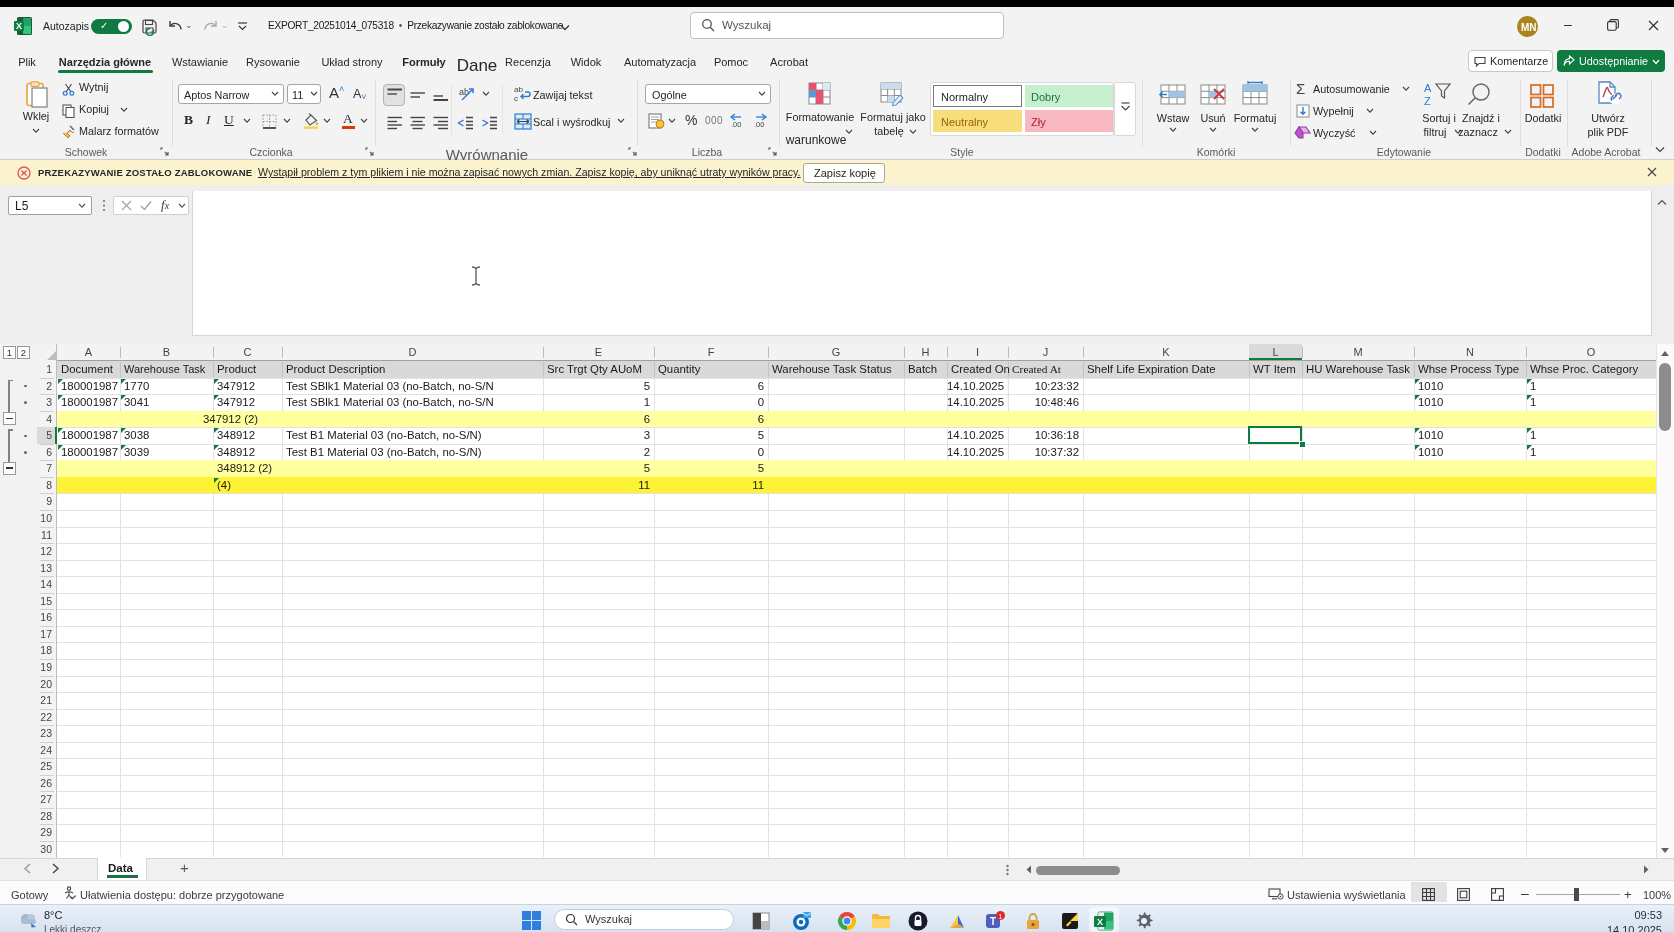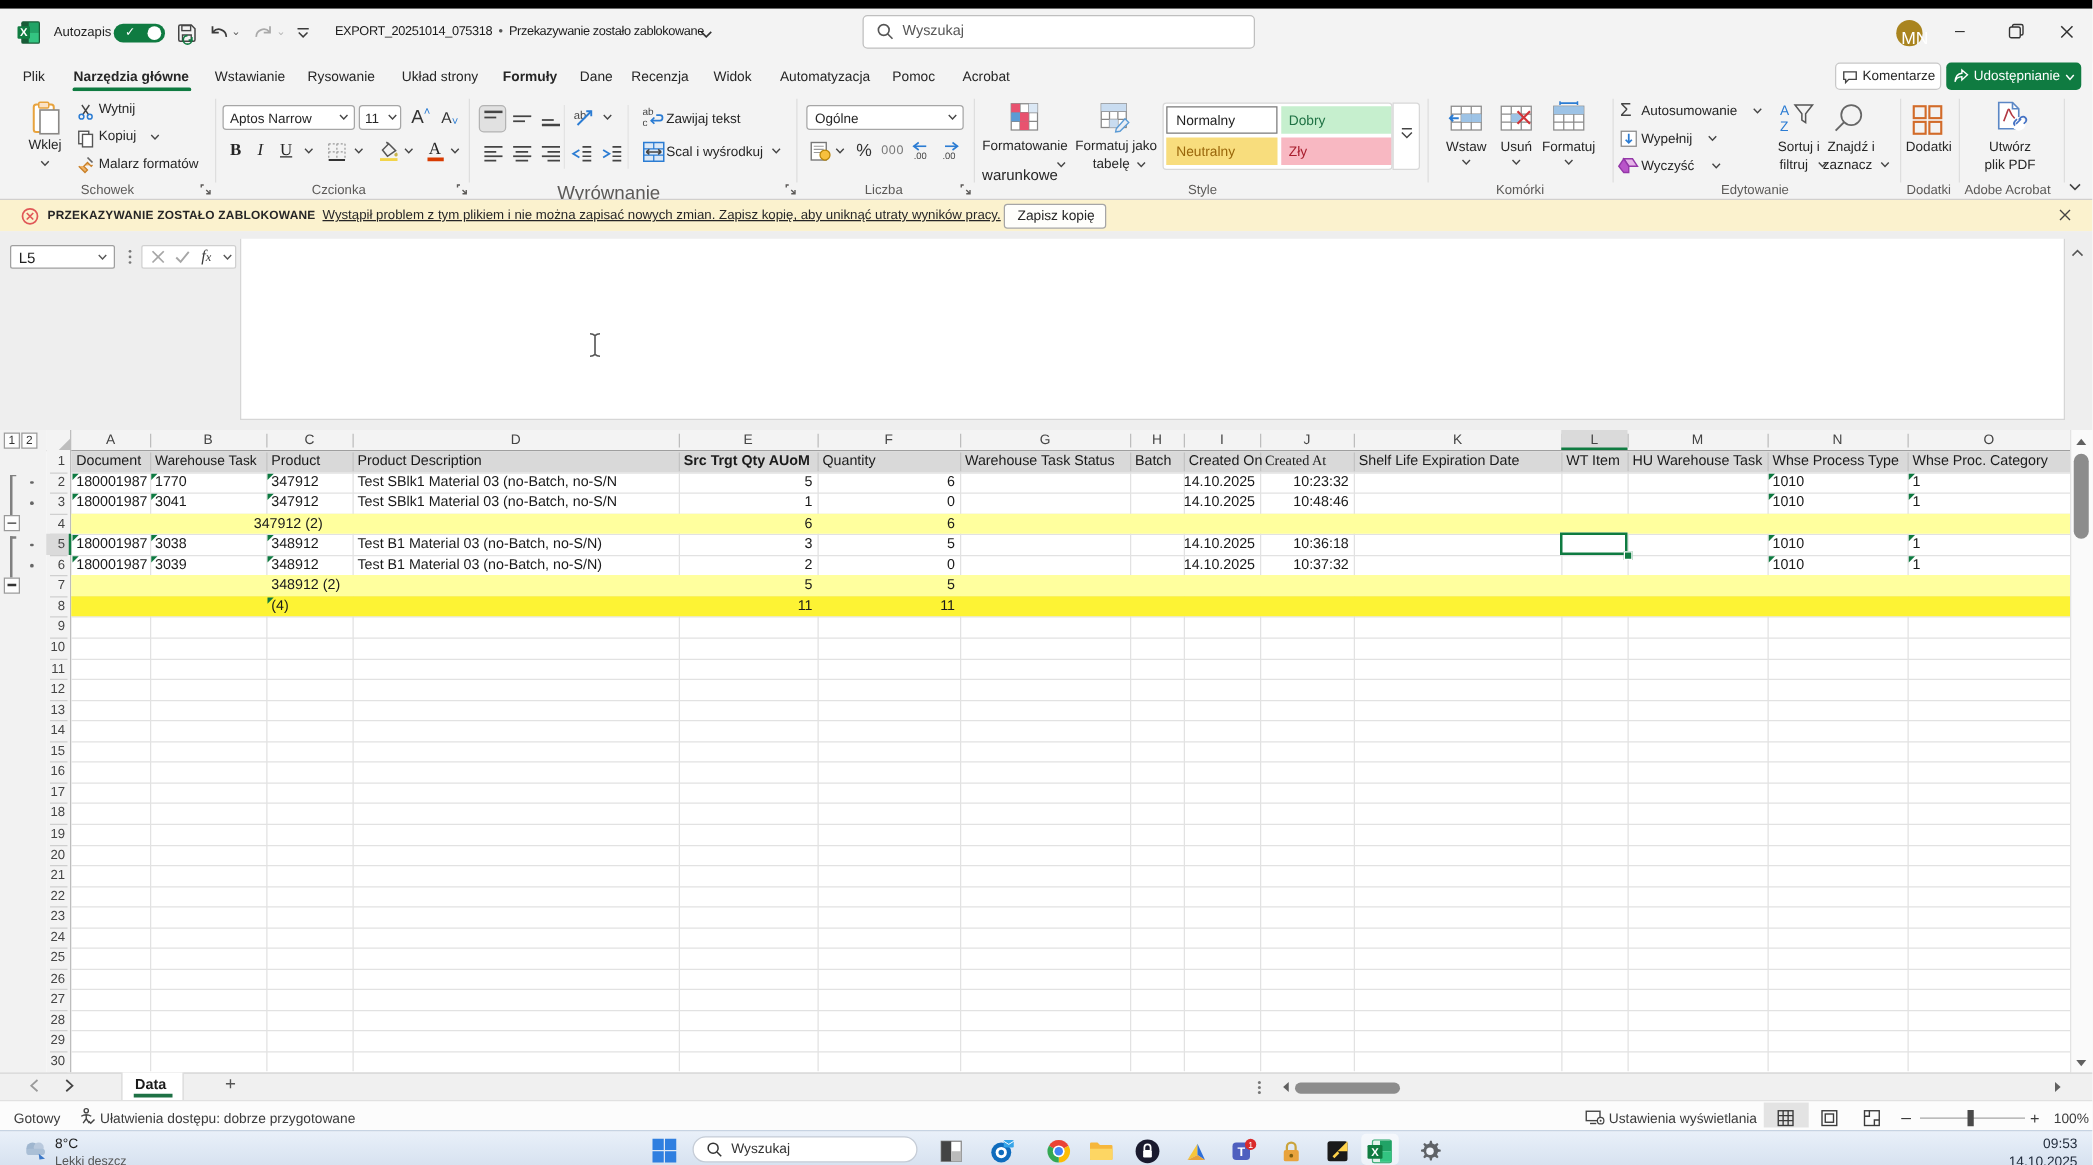--- a/index.html
+++ b/index.html
@@ -46,36 +46,36 @@
 <svg class="ab" style="left:560px;top:24px" width="10" height="8" viewBox="0 0 10 8">
 <path d="M1 1.5 L5 5.5 L9 1.5" fill="none" stroke="#333" stroke-width="1.3"></path>
   </svg>
 <div class="ab" style="left:690px;top:12px;width:314px;height:27px;background:#fff;border:1px solid #bfbfbf;border-radius:4px;box-sizing:border-box"></div>
 <svg class="ab" style="left:701px;top:18px" width="14" height="14" viewBox="0 0 14 14">
 <circle cx="6" cy="6" r="4.3" fill="none" stroke="#555" stroke-width="1.3"></circle>
 <path d="M9.2 9.2 L13 13" stroke="#555" stroke-width="1.3"></path>
   </svg>
 <div class="tx" style="left:722px;top:19px;font-size:11.5px;color:#555">Wyszukaj</div>
 <div class="ab" style="left:1517px;top:16px;width:21px;height:21px;border-radius:11px;background:#a9841f"></div>
-<div class="tx" style="left:1521px;top:22px;font-size:14px;font-weight:normal;color:#fff">MN</div>
+<div class="tx" style="left:1521px;top:22px;font-size:10px;font-weight:bold;color:#fff">MN</div>
 <div class="tx" style="left:1564px;top:16px;font-size:14px;color:#333">–</div>
 <svg class="ab" style="left:1607px;top:19px" width="12" height="12" viewBox="0 0 12 12">
 <rect x="0.6" y="2.6" width="8.6" height="8.6" rx="1.5" fill="#f3f3f3" stroke="#333" stroke-width="1.1"></rect>
 <path d="M3 2.6 L3 1.8 Q3 0.6 4.2 0.6 L10 0.6 Q11.4 0.6 11.4 2 L11.4 7.8 Q11.4 9 10.2 9 L9.4 9" fill="none" stroke="#333" stroke-width="1.1"></path>
 </svg>
 <svg class="ab" style="left:1648px;top:20px" width="11" height="11" viewBox="0 0 11 11">
 <path d="M1 1 L10 10 M10 1 L1 10" stroke="#333" stroke-width="1.2"></path>
   </svg>
 <div class="tx" style="left:27px;top:56px;font-size:11px;color:#262626;font-weight:normal;transform:translateX(-50%)">Plik</div>
 <div class="tx" style="left:105px;top:56px;font-size:11px;color:#262626;font-weight:bold;transform:translateX(-50%)">Narzędzia główne</div>
 <div class="tx" style="left:200px;top:56px;font-size:11px;color:#262626;font-weight:normal;transform:translateX(-50%)">Wstawianie</div>
 <div class="tx" style="left:273px;top:56px;font-size:11px;color:#262626;font-weight:normal;transform:translateX(-50%)">Rysowanie</div>
 <div class="tx" style="left:352px;top:56px;font-size:11px;color:#262626;font-weight:normal;transform:translateX(-50%)">Układ strony</div>
 <div class="tx" style="left:424px;top:56px;font-size:11px;color:#262626;font-weight:bold;transform:translateX(-50%)">Formuły</div>
-<div class="tx" style="left:477px;top:56px;font-size:11px;color:#262626;font-weight:normal;transform:translateX(-50%)">Dane</div>
+<div class="tx" style="left:477px;top:56px;font-size:17px;color:#262626;font-weight:normal;transform:translateX(-50%)">Dane</div>
 <div class="tx" style="left:528px;top:56px;font-size:11px;color:#262626;font-weight:normal;transform:translateX(-50%)">Recenzja</div>
 <div class="tx" style="left:586px;top:56px;font-size:11px;color:#262626;font-weight:normal;transform:translateX(-50%)">Widok</div>
 <div class="tx" style="left:660px;top:56px;font-size:11px;color:#262626;font-weight:normal;transform:translateX(-50%)">Automatyzacja</div>
 <div class="tx" style="left:731px;top:56px;font-size:11px;color:#262626;font-weight:normal;transform:translateX(-50%)">Pomoc</div>
 <div class="tx" style="left:789px;top:56px;font-size:11px;color:#262626;font-weight:normal;transform:translateX(-50%)">Acrobat</div>
 <div class="ab" style="left:58px;top:70px;width:95px;height:3px;background:#0f7b41;border-radius:2px"></div>
 <div class="ab" style="left:1468px;top:50px;width:85px;height:22px;background:#fff;border:1px solid #c8c8c8;border-radius:4px;box-sizing:border-box"></div>
 <svg class="ab" style="left:1474px;top:56px" width="12" height="11" viewBox="0 0 12 11">
 <path d="M1 1.5 h10 v6 h-6 l-2.5 2.5 v-2.5 h-1.5 z" fill="none" stroke="#444" stroke-width="1.1"></path>
   </svg>
@@ -608,21 +608,21 @@
 <div class="ab" style="left:1083px;top:362.0px;width:1px;height:14.55px;background:#c3c3c3"></div>
 <div class="ab" style="left:1249px;top:362.0px;width:1px;height:14.55px;background:#c3c3c3"></div>
 <div class="ab" style="left:1302px;top:362.0px;width:1px;height:14.55px;background:#c3c3c3"></div>
 <div class="ab" style="left:1414px;top:362.0px;width:1px;height:14.55px;background:#c3c3c3"></div>
 <div class="ab" style="left:1526px;top:362.0px;width:1px;height:14.55px;background:#c3c3c3"></div>
 <div class="ab" style="left:1656px;top:362.0px;width:1px;height:14.55px;background:#c3c3c3"></div>
 <div class="tx" style="top:363.0px;font-size:11.4px;color:#1a1a1a;left:61px;">Document</div>
 <div class="tx" style="top:363.0px;font-size:11px;color:#1a1a1a;left:124px;text-align:right;">Warehouse Task</div>
 <div class="tx" style="top:363.0px;font-size:11.4px;color:#1a1a1a;left:217px;">Product</div>
 <div class="tx" style="top:363.0px;font-size:11.4px;color:#1a1a1a;left:286px;">Product Description</div>
-<div class="tx" style="top:363.0px;font-size:11.4px;color:#1a1a1a;left:547px;font-weight:bold;">Src Trgt Qty AUoM</div>
+<div class="tx" style="top:363.0px;font-size:11.4px;color:#1a1a1a;left:547px;">Src Trgt Qty AUoM</div>
 <div class="tx" style="top:363.0px;font-size:11.4px;color:#1a1a1a;left:658px;">Quantity</div>
 <div class="tx" style="top:363.0px;font-size:11.4px;color:#1a1a1a;left:772px;">Warehouse Task Status</div>
 <div class="tx" style="top:363.0px;font-size:11.4px;color:#1a1a1a;left:908px;">Batch</div>
 <div class="tx" style="top:363.0px;font-size:11.4px;color:#1a1a1a;left:951px;">Created On</div>
 <div class="tx" style="top:363.0px;font-size:11.4px;color:#1a1a1a;left:1012px;font-family:Liberation Serif, serif;">Created At</div>
 <div class="tx" style="top:363.0px;font-size:11.4px;color:#1a1a1a;left:1087px;">Shelf Life Expiration Date</div>
 <div class="tx" style="top:363.0px;font-size:11.4px;color:#1a1a1a;left:1253px;">WT Item</div>
 <div class="tx" style="top:363.0px;font-size:11.4px;color:#1a1a1a;left:1306px;">HU Warehouse Task</div>
 <div class="tx" style="top:363.0px;font-size:11.4px;color:#1a1a1a;left:1418px;">Whse Process Type</div>
 <div class="tx" style="top:363.0px;font-size:11.4px;color:#1a1a1a;left:1530px;">Whse Proc. Category</div>

